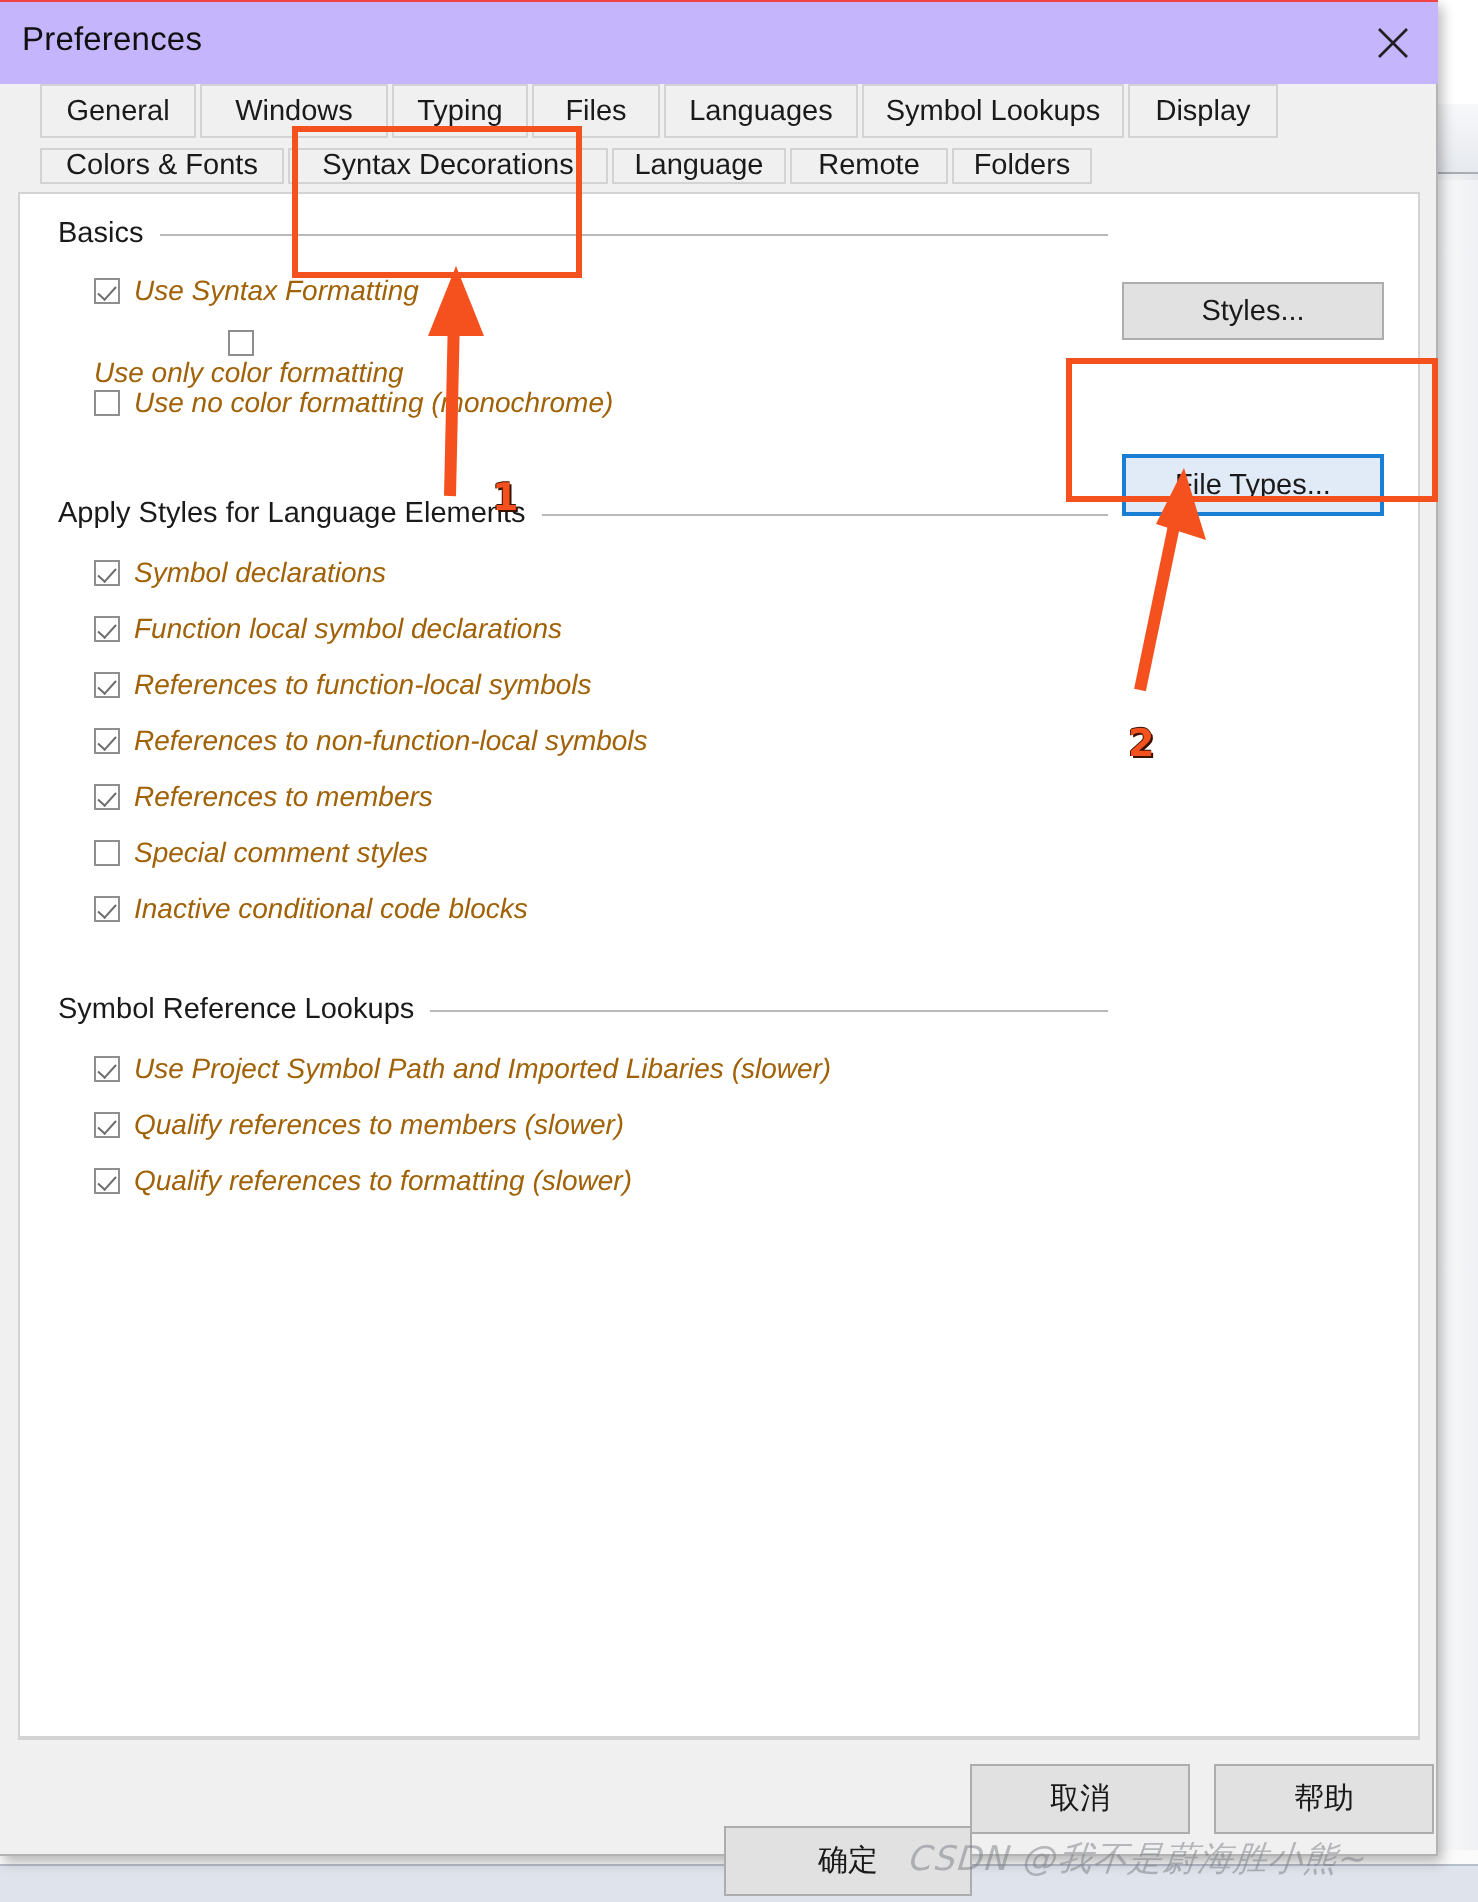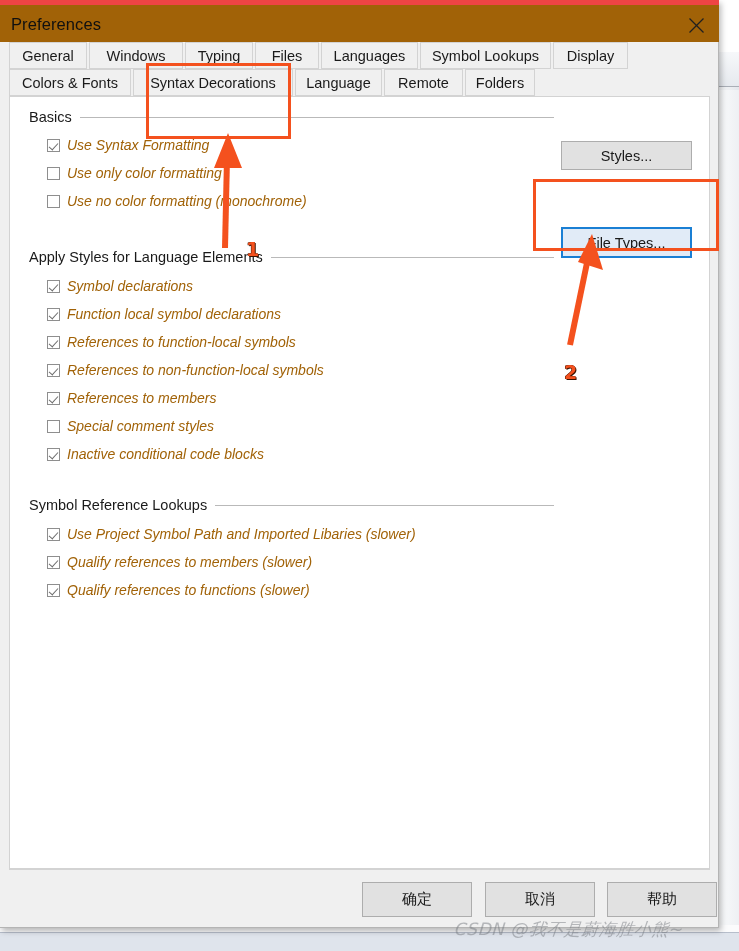--- a/index.html
+++ b/index.html
@@ -68,50 +68,50 @@
     border: 1px solid #b4b4b4;
     border-top: none;
     border-left: none;
     box-sizing: border-box;
     box-shadow: 2px 3px 6px rgba(0,0,0,0.28);
   }
 
   #titlebar {
     position: absolute;
     left: 0; top: 0; width: 719px; height: 42px;
-    background: #a16207;
-    border-top: 5px solid #ef4444;
+    background: #c4b5fd;
+    border-top: 1px solid #ef4444;
     box-sizing: border-box;
   }
   #title-text {
     position: absolute;
     left: 11px; top: 10px;
     font-size: 16.5px;
     color: #101010;
     letter-spacing: .1px;
   }
   #close-btn {
     position: absolute;
     right: 0; top: 0; width: 46px; height: 41px;
     display: flex; align-items: center; justify-content: center;
     cursor: default;
   }
   #close-btn svg { display:block; }
 
   
   #tabstrip {
     position: absolute;
-    left: 9px; top: 42px; width: 701px; height: 56px;
+    left: 20px; top: 42px; width: 701px; height: 56px;
   }
   .tabrow {
     position: absolute; left: 0; width: 701px; height: 27px;
     display: flex;
   }
   .tabrow.row1 { top: 0px; }
-  .tabrow.row2 { top: 27px; }
+  .tabrow.row2 { top: 27px; align-items: center; }
   .tab {
     background: #f0f0f0;
     border: 1px solid #d3d3d3;
     border-bottom: 1px solid #d3d3d3;
     margin-right: 2px;
     display: flex; align-items: center; justify-content: center;
     font-size: 14.5px;
     color: #1a1a1a;
     box-sizing: border-box;
     cursor: default;
@@ -317,21 +317,21 @@
   <div id="content-panel">
 
     <div class="group-header" style="left:19px; top:12px; width:525px;">
       <span class="gh-label">Basics</span>
       <span class="gh-rule" style="flex:1;"></span>
     </div>
     <div class="cbrow" style="left:37px; top:40px;">
       <span class="cbox checked"></span>
       <span class="cblabel">Use Syntax Formatting</span>
     </div>
-    <div class="cbrow" style="left:37px; top:68px;">
+    <div class="cbrow" style="left:37px; top:68px;flex-direction:column;">
       <span class="cbox"></span>
       <span class="cblabel">Use only color formatting</span>
     </div>
     <div class="cbrow" style="left:37px; top:96px;">
       <span class="cbox"></span>
       <span class="cblabel">Use no color formatting (monochrome)</span>
     </div>
 
     <div class="group-header" style="left:19px; top:152px; width:525px;">
       <span class="gh-label">Apply Styles for Language Elements</span>
@@ -373,31 +373,31 @@
     <div class="cbrow" style="left:37px; top:429px;">
       <span class="cbox checked"></span>
       <span class="cblabel">Use Project Symbol Path and Imported Libaries (slower)</span>
     </div>
     <div class="cbrow" style="left:37px; top:457px;">
       <span class="cbox checked"></span>
       <span class="cblabel">Qualify references to members (slower)</span>
     </div>
     <div class="cbrow" style="left:37px; top:485px;">
       <span class="cbox checked"></span>
-      <span class="cblabel">Qualify references to functions (slower)</span>
+      <span class="cblabel">Qualify references to formatting (slower)</span>
     </div>
 
     <div class="sidebtn" style="left:551px; top:44px; width:131px; height:29px;">Styles...</div>
     <div class="sidebtn focused" style="left:551px; top:98px; width:131px; height:31px;">File Types...</div>
 
   </div>
 
   <div id="footer-sep"></div>
 
-  <div class="footbtn" style="left:362px; width:110px;">确定</div>
+  <div class="footbtn" style="left:362px; width:124px;margin-top:31px;">确定</div>
   <div class="footbtn" style="left:485px; width:110px;">取消</div>
   <div class="footbtn" style="left:607px; width:110px;">帮助</div>
 
 </div>
 
 <div id="annotations">
 
   <div class="anno-box" style="left:146px; top:63px; width:145px; height:76px;"></div>
 
   <div class="anno-box" style="left:533px; top:179px; width:186px; height:72px;"></div>

